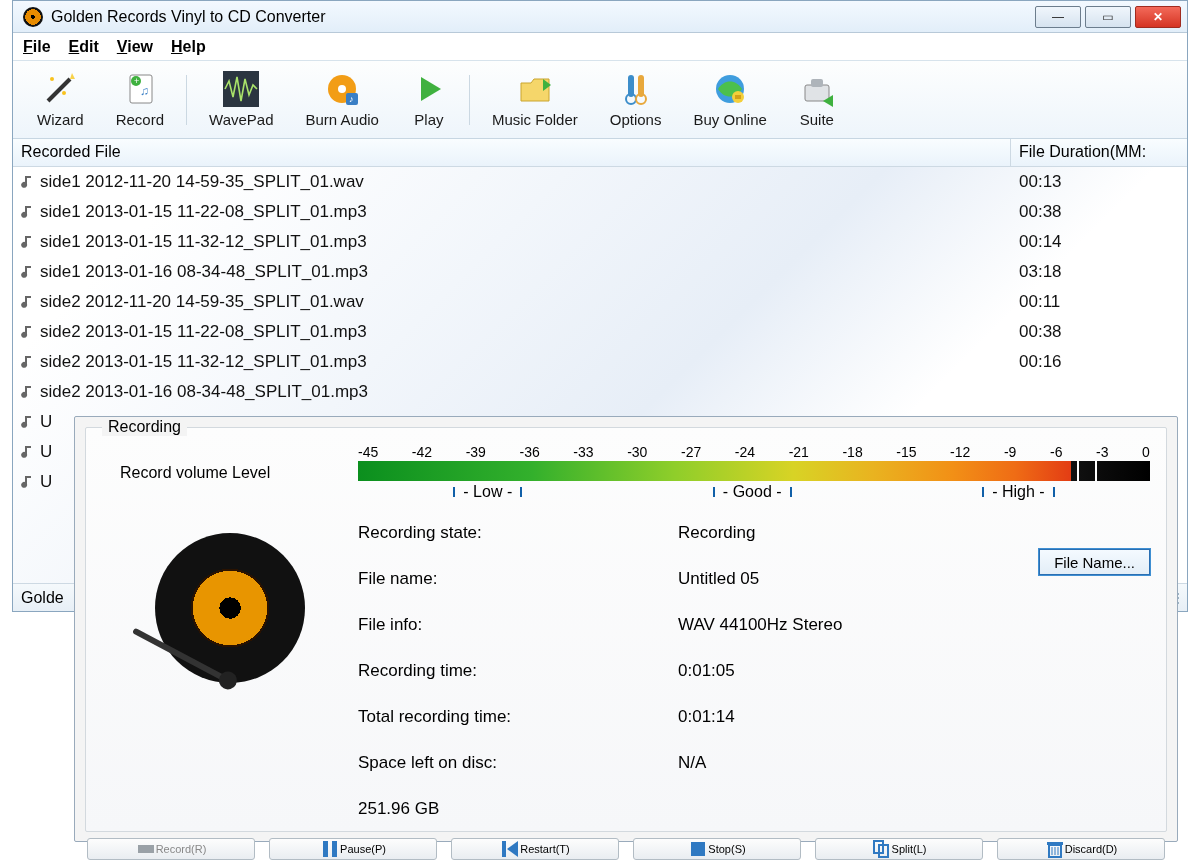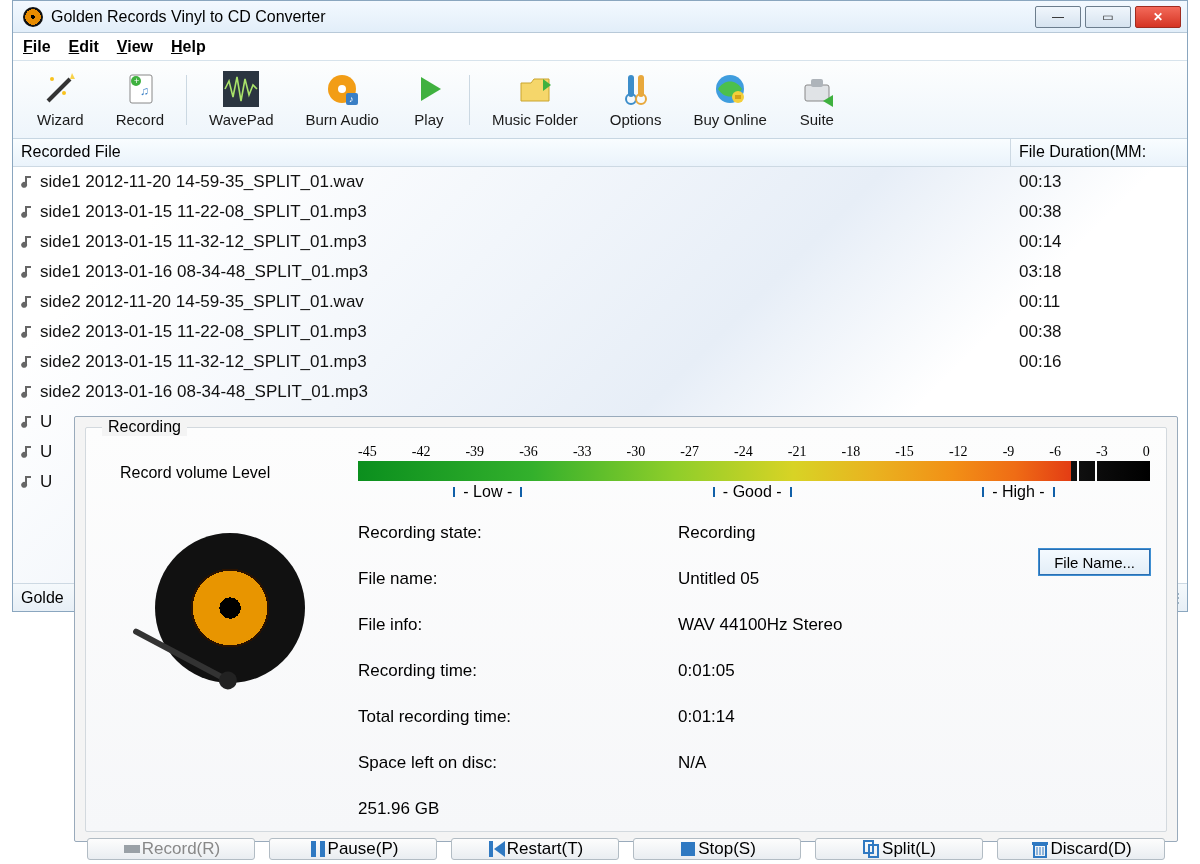--- a/index.html
+++ b/index.html
@@ -113,21 +113,21 @@
   .dlg-body { flex:1; margin:10px 10px 6px 10px;
     border:1px solid #d3d9de; border-radius:2px;
     background: linear-gradient(#fdfdfd,#f6f7f9);
     padding: 6px 16px 12px 16px;
     position: relative;
   }
   .dlg-title { position:absolute; top:-10px; left:16px; background:#f4f4f4; padding:0 6px; font-size:16px; }
   .vol-row { display:flex; align-items:center; margin-top:10px; }
   .vol-label { width: 256px; font-size:16px; padding-left:18px; }
   .vol-meter { flex:1; }
-  .vol-scale { display:flex; justify-content:space-between; font-size:14px; margin-bottom:1px;font-family:Liberation Serif, serif; }
+  .vol-scale { display:flex; justify-content:space-between; font-size:14px; margin-bottom:1px; }
   .vol-bar { height:20px; width:100%; position:relative; background:#000;
     background: linear-gradient(90deg,
       #0b8f1e 0%, #33b02c 22%, #8fce2a 40%, #d8d325 55%,
       #e9b320 65%, #f29016 75%, #ef6c15 83%, #e33d14 90%, #111 90%, #000 100%);
   }
   .vol-marker { position:absolute; top:0; bottom:0; width:2px; background:#fff; }
   .vol-quality { display:flex; justify-content:space-around; font-size:16px; margin-top:2px; }
   .vol-quality .seg { display:flex; align-items:center; gap:8px; }
   .vol-quality .tick { width:2px; height:10px; background:#1160a8; }
 
@@ -148,21 +148,21 @@
     border:1px solid #2a6fb3;
     background: linear-gradient(#f4faff,#e3eef7);
     font-size:15px;
     box-shadow: 0 0 0 1px #3f8fd2;
   }
   .dlg-buttons { height:58px; display:flex; gap:14px; padding:0 12px 10px 12px; }
   .dlg-btn {
     flex:1; display:flex; align-items:center; justify-content:center; 
     border:1px solid #b2bcc4; border-radius:3px;
     background: linear-gradient(#fdfdfd,#e9edf1);
-    font-size:17px;
+    font-size:11px;
   }
   .dlg-btn.disabled { color:#888; }
   .ico { width:20px; height:20px; display:inline-block; }
 </style>
 </head>
 <body>
 
 <div class="window">
   <div class="titlebar">
     <div class="app-icon"></div>

